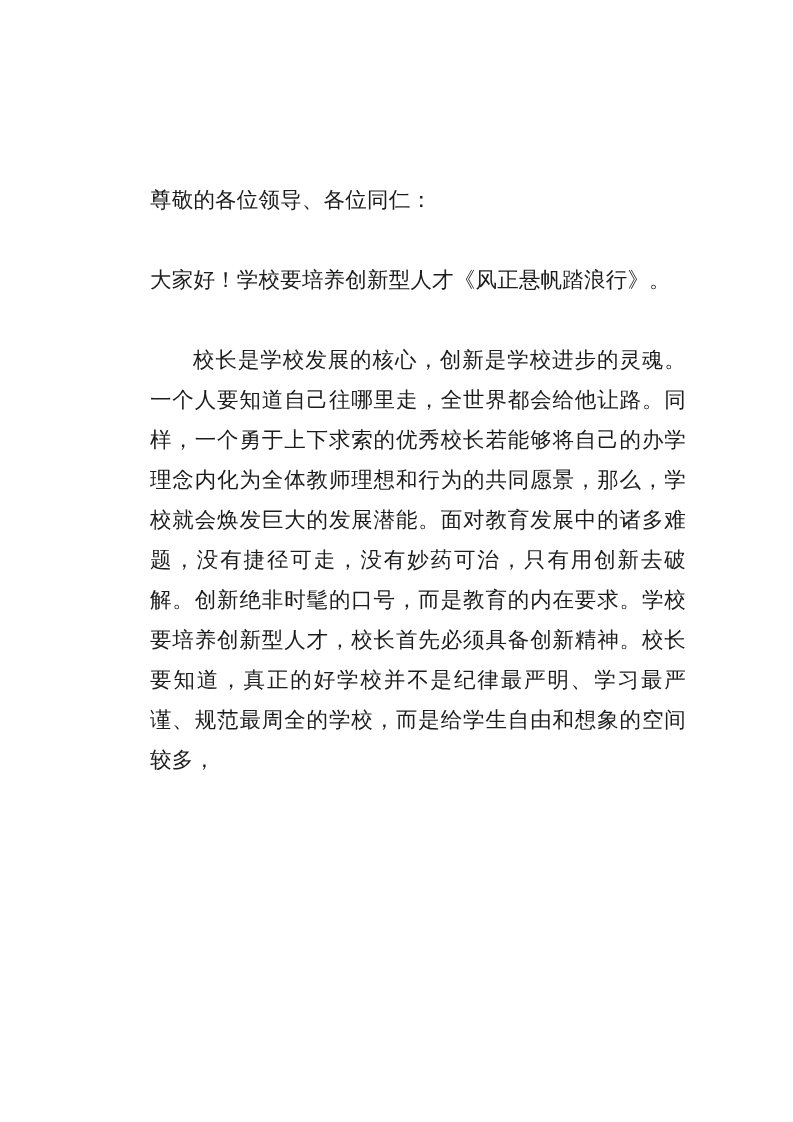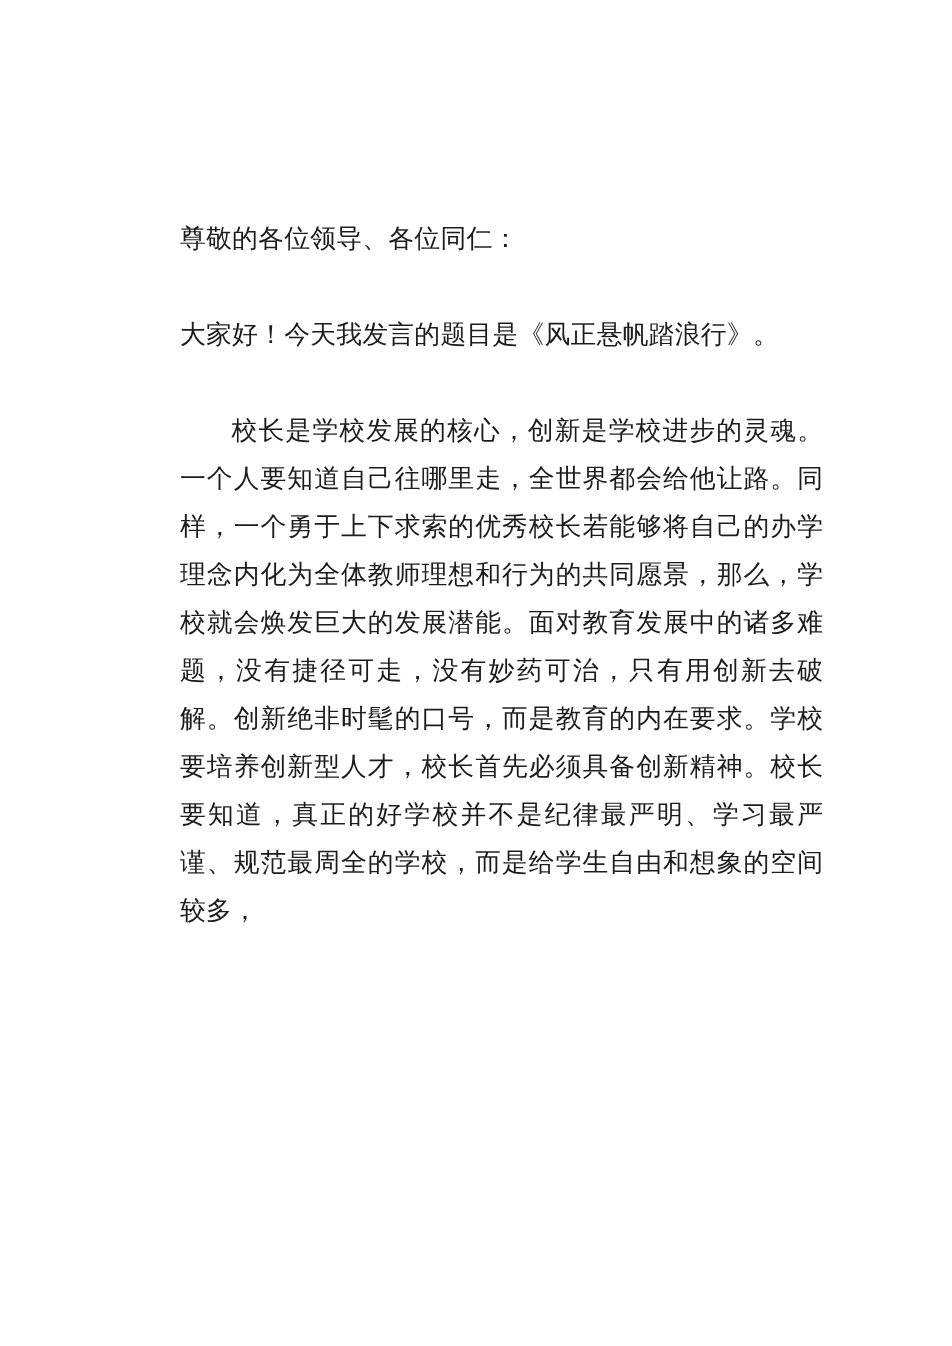--- a/index.html
+++ b/index.html
@@ -53,19 +53,19 @@
   }
 </style>
 </head>
 <body>
 
 <div class="page">
   <div class="doc-body">
 
     <p class="para no-indent">尊敬的各位领导、各位同仁：</p>
 
-    <p class="para no-indent">大家好！今天我发言的题目是《风正悬帆踏浪行》。</p>
+    <p class="para no-indent">大家好！学校要培养创新型人才《风正悬帆踏浪行》。</p>
 
 
     <p class="para indent">校长是学校发展的核心，创新是学校进步的灵魂。一个人要知道自己往哪里走，全世界都会给他让路。同样，一个勇于上下求索的优秀校长若能够将自己的办学理念内化为全体教师理想和行为的共同愿景，那么，学校就会焕发巨大的发展潜能。面对教育发展中的诸多难题，没有捷径可走，没有妙药可治，只有用创新去破解。创新绝非时髦的口号，而是教育的内在要求。学校要培养创新型人才，校长首先必须具备创新精神。校长要知道，真正的好学校并不是纪律最严明、学习最严谨、规范最周全的学校，而是给学生自由和想象的空间较多，</p>
 
   </div>
 </div>
 
 </body></html>

